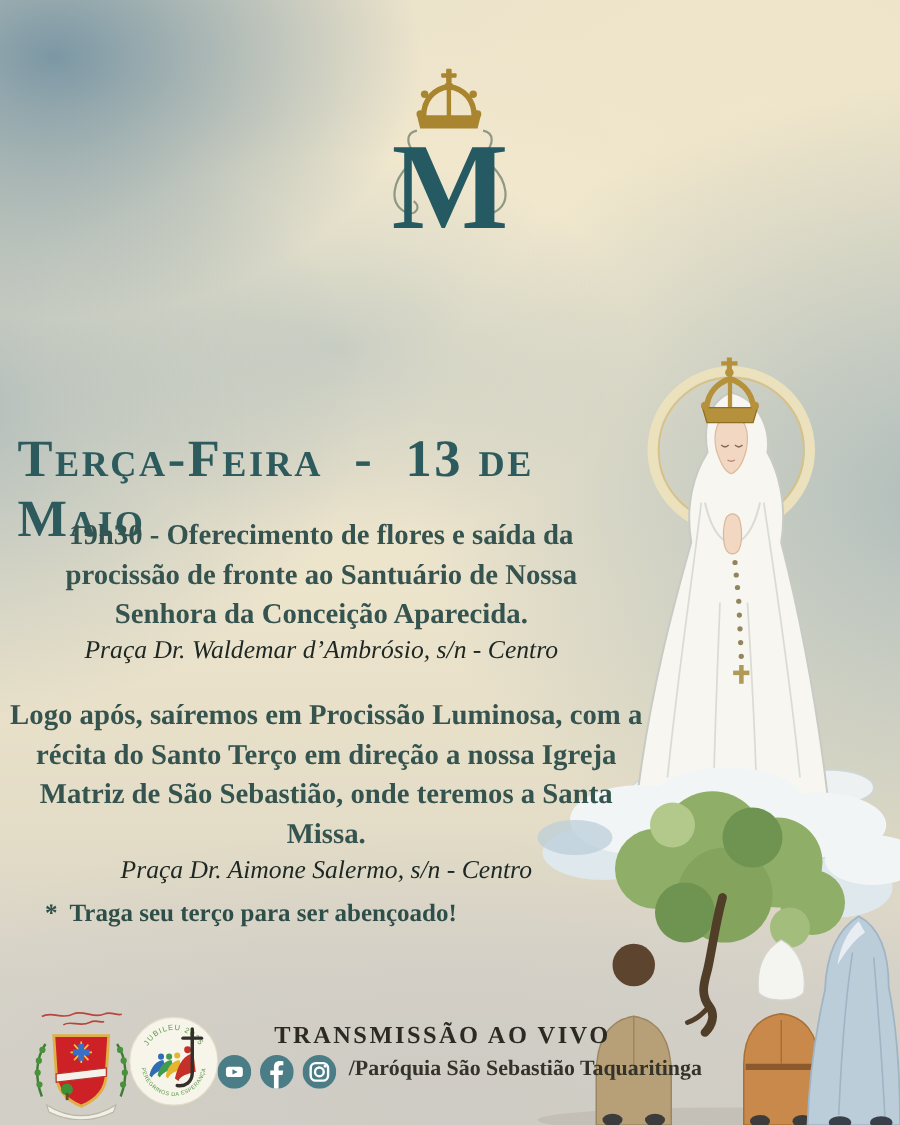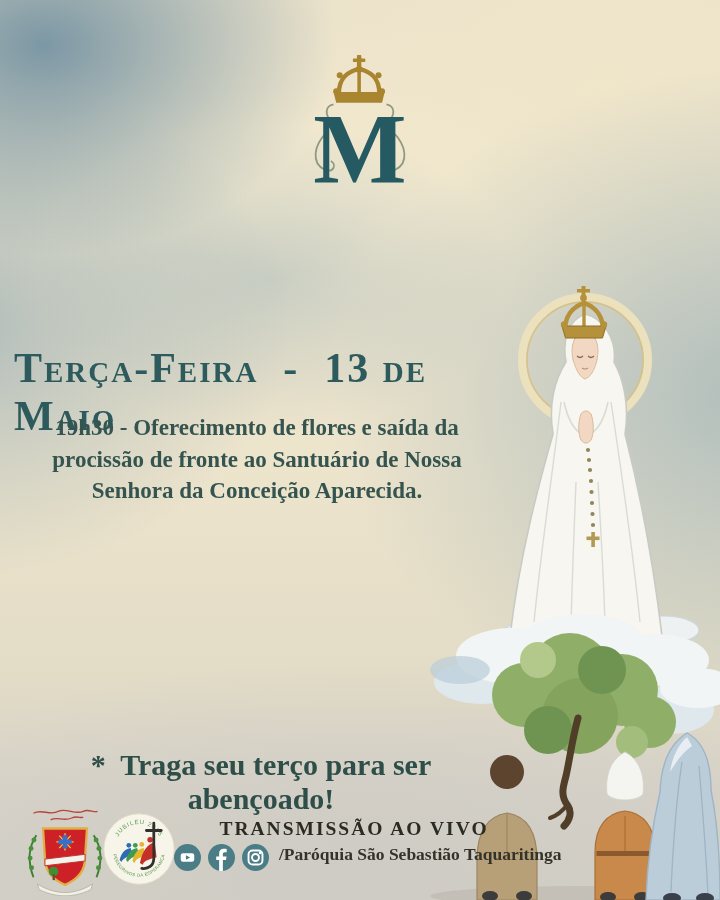--- a/index.html
+++ b/index.html
@@ -20,22 +20,22 @@
   .intro{left:14px;top:192px;width:692px;margin:0;text-align:center;
     font-weight:bold;font-size:21.5px;line-height:1.43;color:#3b5450;letter-spacing:.2px;}
   .heading{left:14px;top:344px;width:500px;margin:0;font-weight:600;font-size:42px;
     font-variant:small-caps;letter-spacing:2px;color:#2d5b5d;white-space:pre-wrap;z-index:5;}
   .event{margin:0;z-index:5;}
   .event p{margin:0;}
   .event-text{text-align:center;font-weight:bold;font-size:23px;line-height:1.38;color:#35544f;}
   .address{text-align:center;font-style:italic;font-size:20.5px;color:#1d2723;margin-top:2px !important;}
   .event1{left:18px;top:412px;width:478px;}
   .event2{left:8px;top:556px;width:506px;}
-  .note{left:36px;top:748px;width:450px;margin:0;text-align:center;font-weight:bold;
-    font-size:30px;color:#2e4f49;z-index:6;white-space:pre-wrap;}
+  .note{left:36px;top:720px;width:450px;margin:0;text-align:left;font-weight:bold;
+    font-size:20px;color:#2e4f49;z-index:6;white-space:pre-wrap;}
   .statue{left:468px;top:282px;width:252px;height:380px;z-index:2;}
   .scene{left:420px;top:590px;width:300px;height:310px;z-index:3;}
   .crest{left:22px;top:804px;width:86px;height:92px;z-index:4;}
   .jubilee{left:102px;top:812px;width:74px;height:74px;z-index:4;}
   .footer-center{left:174px;top:818px;width:390px;z-index:6;}
   .live-label{text-align:center;font-size:19.5px;letter-spacing:2px;font-weight:600;color:#2c2b23;width:340px;margin:0 0 4px 10px;}
   .social-row{display:flex;align-items:flex-start;gap:7px;}
   .social-row svg{width:27px;height:27px;flex:0 0 auto;}
   .handle{font-size:17.5px;font-weight:bold;color:#33332a;margin-left:3px;white-space:nowrap;}
 </style>
@@ -118,23 +118,26 @@
         <circle cx="124" cy="221" r="2.1"></circle>
       <circle cx="124.5" cy="232" r="2.1"></circle>
         <circle cx="125" cy="243" r="2.1"></circle>
     </g>
     <rect x="123.3" y="250" width="3.6" height="15" fill="#b09a55"></rect>
     <rect x="118.5" y="254.5" width="13" height="3.6" fill="#b09a55"></rect>
   </svg>
 
   <section class="abs event event1">
     <p class="event-text">19h30 - Oferecimento de flores e saída da procissão de fronte ao Santuário de Nossa Senhora da Conceição Aparecida.</p>
+    <p class="address">Praça Dr. Waldemar d’Ambrósio, s/n - Centro</p>
   </section>
 
   <section class="abs event event2">
+    <p class="event-text">Logo após, saíremos em Procissão Luminosa, com a récita do Santo Terço em direção a nossa Igreja Matriz de São Sebastião, onde teremos a Santa Missa.</p>
+    <p class="address">Praça Dr. Aimone Salermo, s/n - Centro</p>
   </section>
 
   <p class="abs note">*  Traga seu terço para ser abençoado!</p>
 
   <svg class="abs scene" viewBox="0 0 300 310">
     <g fill="#dfe8ed">
       <ellipse cx="62" cy="92" rx="48" ry="22"></ellipse>
       <ellipse cx="128" cy="98" rx="56" ry="24"></ellipse>
       <ellipse cx="250" cy="120" rx="44" ry="24"></ellipse>
     </g>

